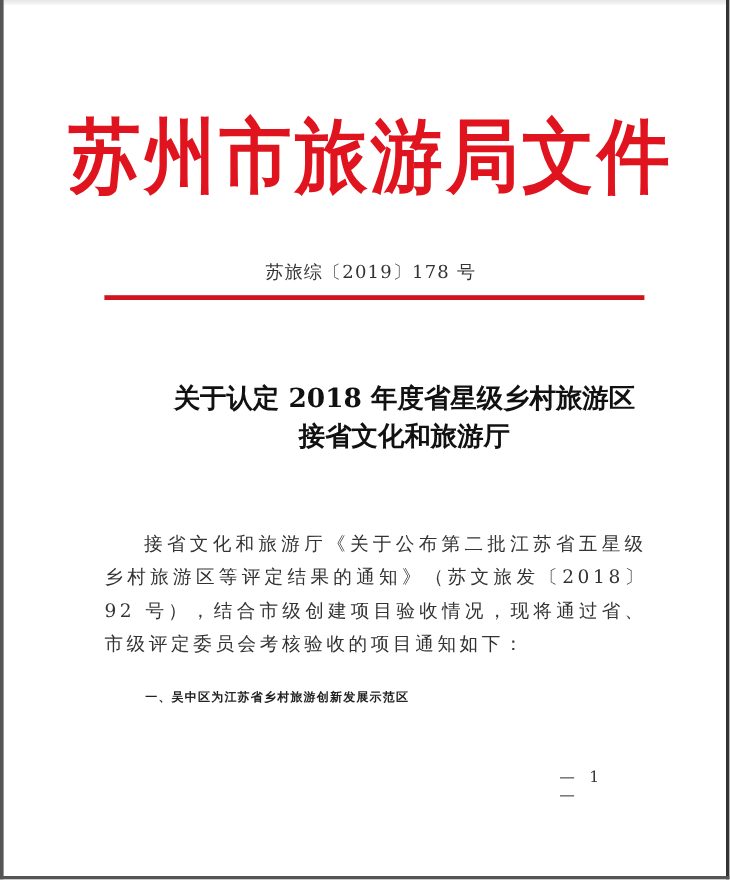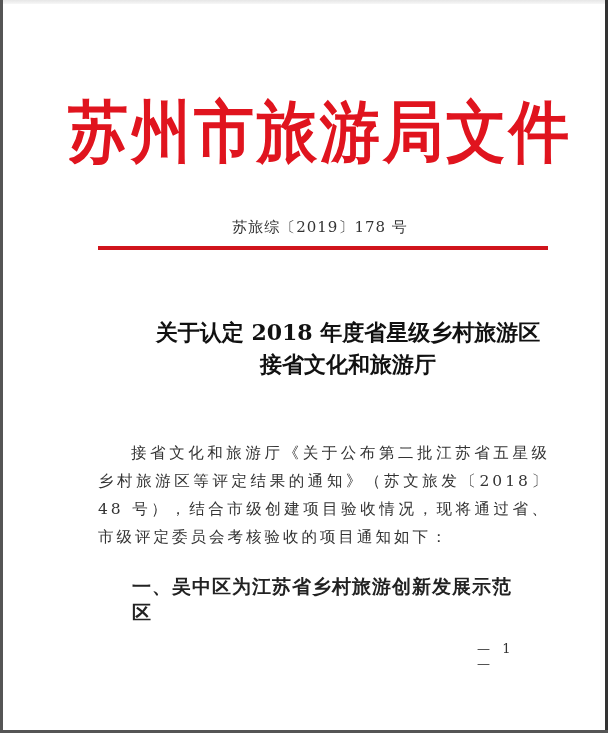--- a/index.html
+++ b/index.html
@@ -21,21 +21,21 @@
       position: absolute; right: 0; top: 0; width: 3px; height: 733px; background: #333333;
     }
     .frame-bottom {
       position: absolute; left: 0; bottom: 0; width: 608px; height: 3px; background: #555555;
     }
     .frame-top {
       position: absolute; left: 3px; top: 0; width: 602px; height: 4px;
       background: linear-gradient(#e6e6e6, #f7f7f7);
     }
     .page {
-      position: absolute; left: 19px; top: 4px; width: 498px; height: 726px;
+      position: absolute; left: 8px; top: 4px; width: 498px; height: 726px;
     }
     .masthead {
       position: absolute;
       top: 92px;
       left: 0;
       width: 602px;
       text-align: center;
       font-family: "DejaVu Serif", "Liberation Serif", serif;
       font-size: 60px;
       font-weight: bold;
@@ -87,21 +87,21 @@
     .paragraph {
       top: 435px;
       text-indent: 33px;
       text-align: justify;
       text-align-last: left;
     }
     .item {
       position: absolute;
       left: 113px;
       font-family: "DejaVu Sans", "Liberation Sans", sans-serif;
-      font-size: 19px;
+      font-size: 10px;
       font-weight: bold;
       color: #222222;
       letter-spacing: 1px;
     }
     .item-1 { top: 570px; }
     .item-2 { top: 604px; }
     .page-number {
       position: absolute;
       top: 637px;
       left: 458px;
@@ -121,18 +121,18 @@
 <div class="page">
   <div class="masthead">苏州市旅游局文件</div>
   <div class="doc-number">苏旅综〔2019〕178 号</div>
   <div class="red-rule"></div>
 
   <div class="title">
     <div>关于认定 2018 年度省星级乡村旅游区</div>
     <div>接省文化和旅游厅</div>
   </div>
 
-  <div class="body-text paragraph">接省文化和旅游厅《关于公布第二批江苏省五星级乡村旅游区等评定结果的通知》（苏文旅发〔2018〕48 号），结合市级创建项目验收情况，现将通过省、市级评定委员会考核验收的项目通知如下：</div>
+  <div class="body-text paragraph">接省文化和旅游厅《关于公布第二批江苏省五星级乡村旅游区等评定结果的通知》（苏文旅发〔2018〕92 号），结合市级创建项目验收情况，现将通过省、市级评定委员会考核验收的项目通知如下：</div>
 
   <div class="item item-1">一、吴中区为江苏省乡村旅游创新发展示范区</div>
 
   <div class="page-number">— 1 —</div>
 </div>
 
 </body></html>

